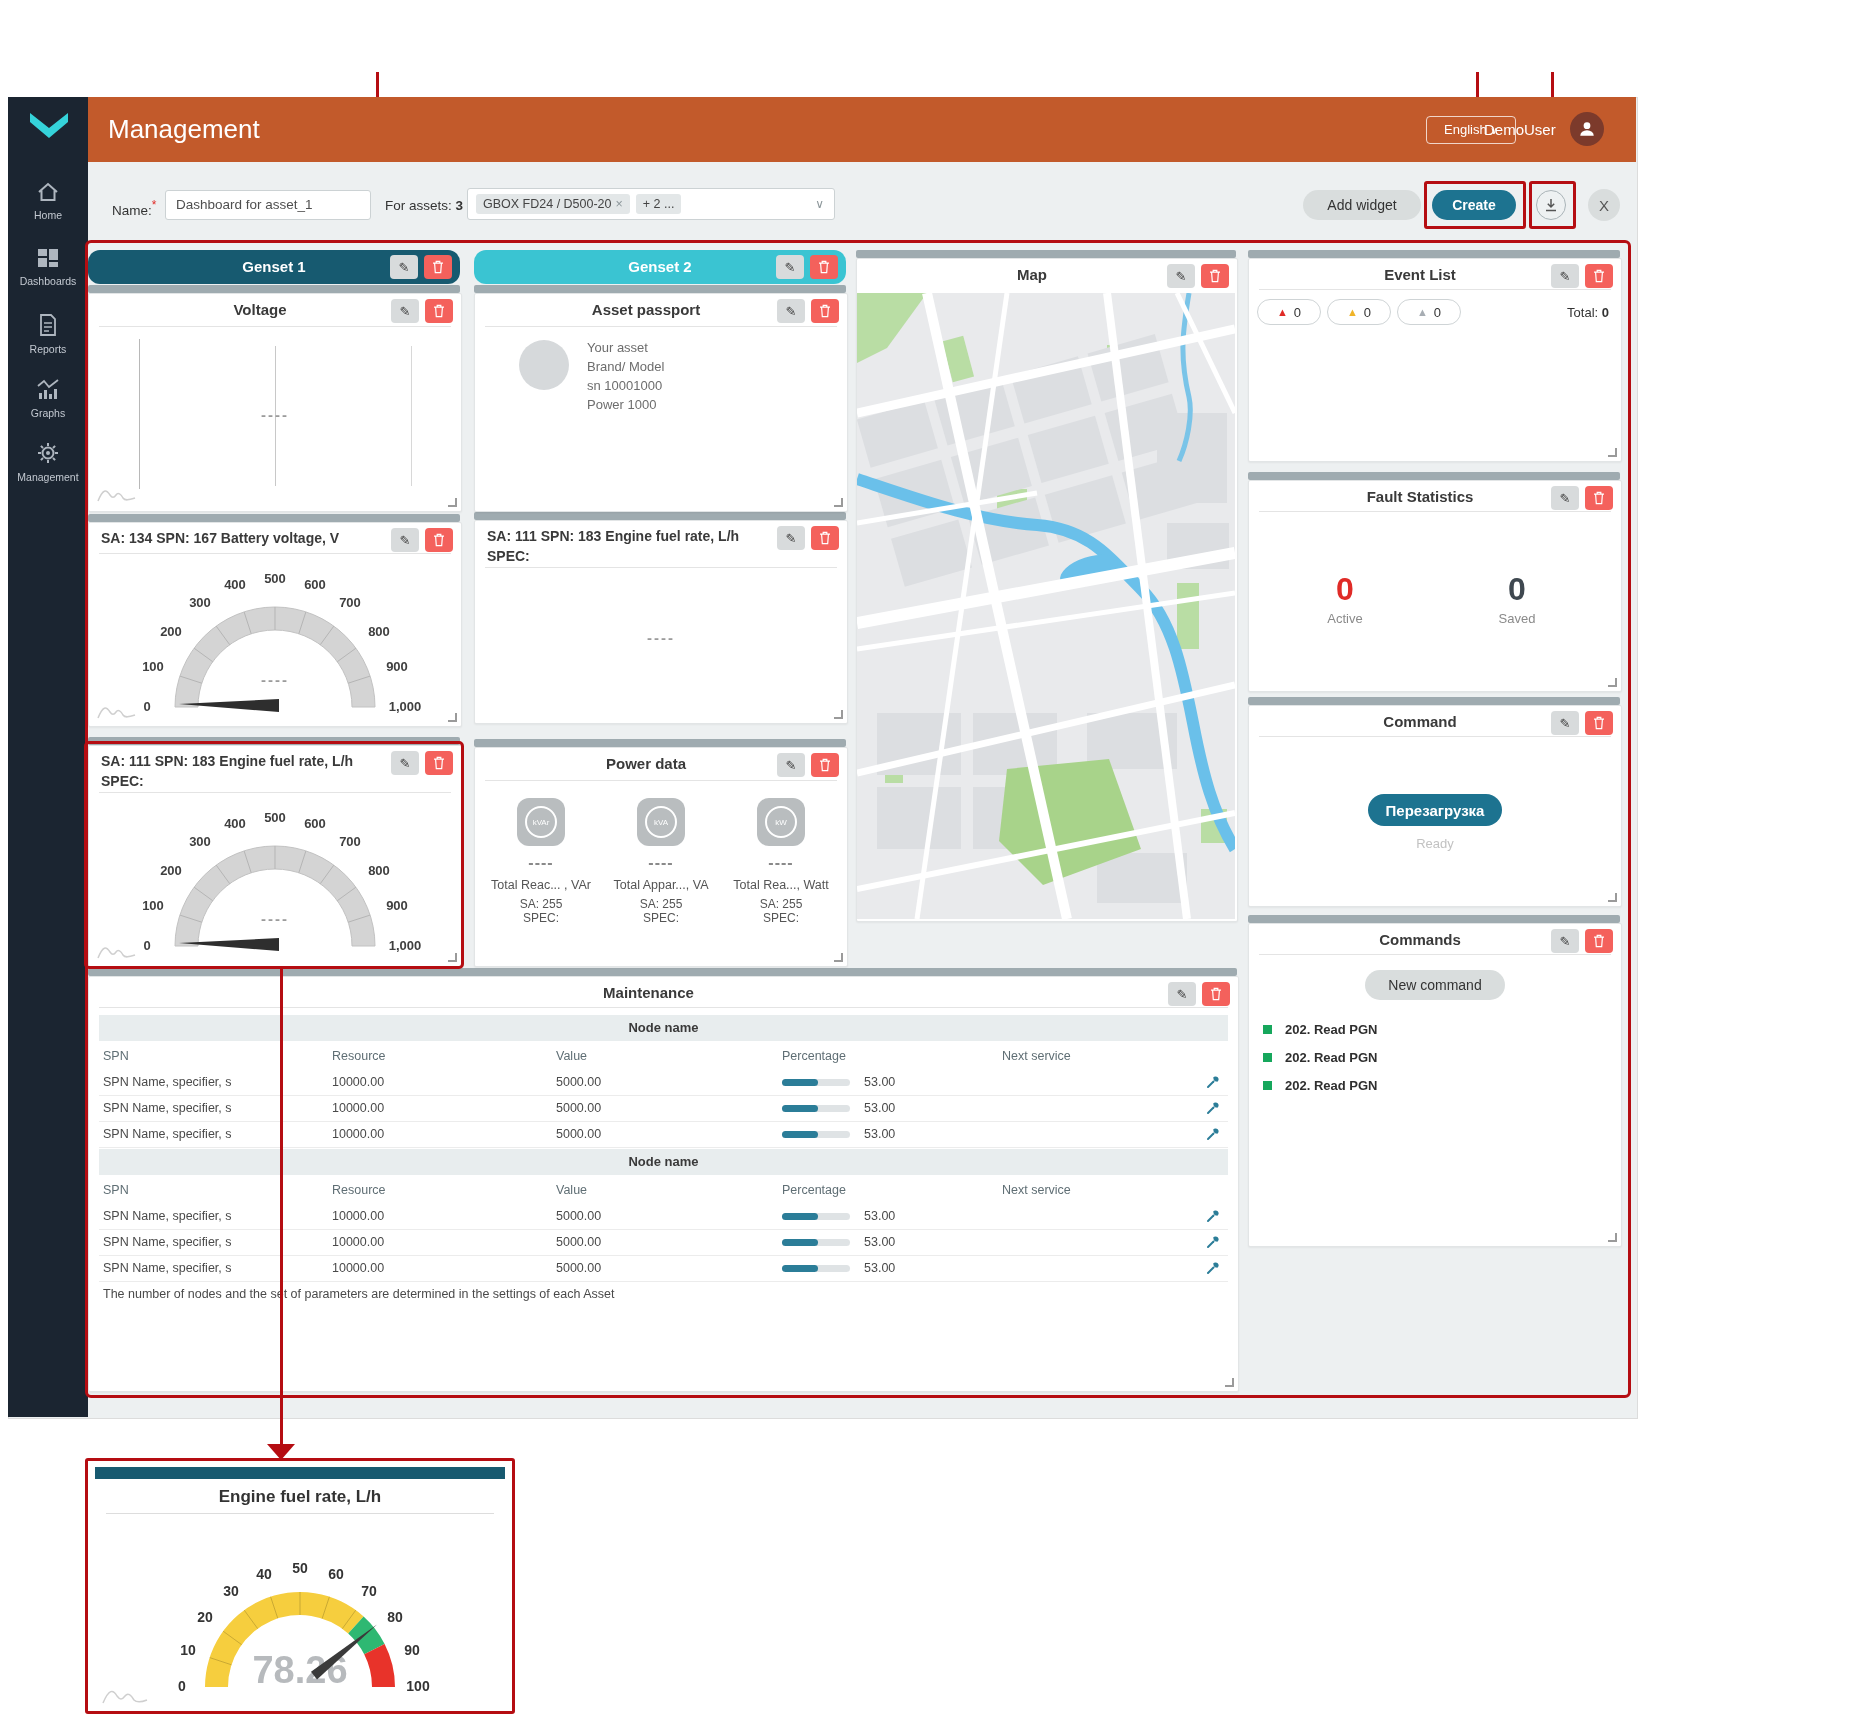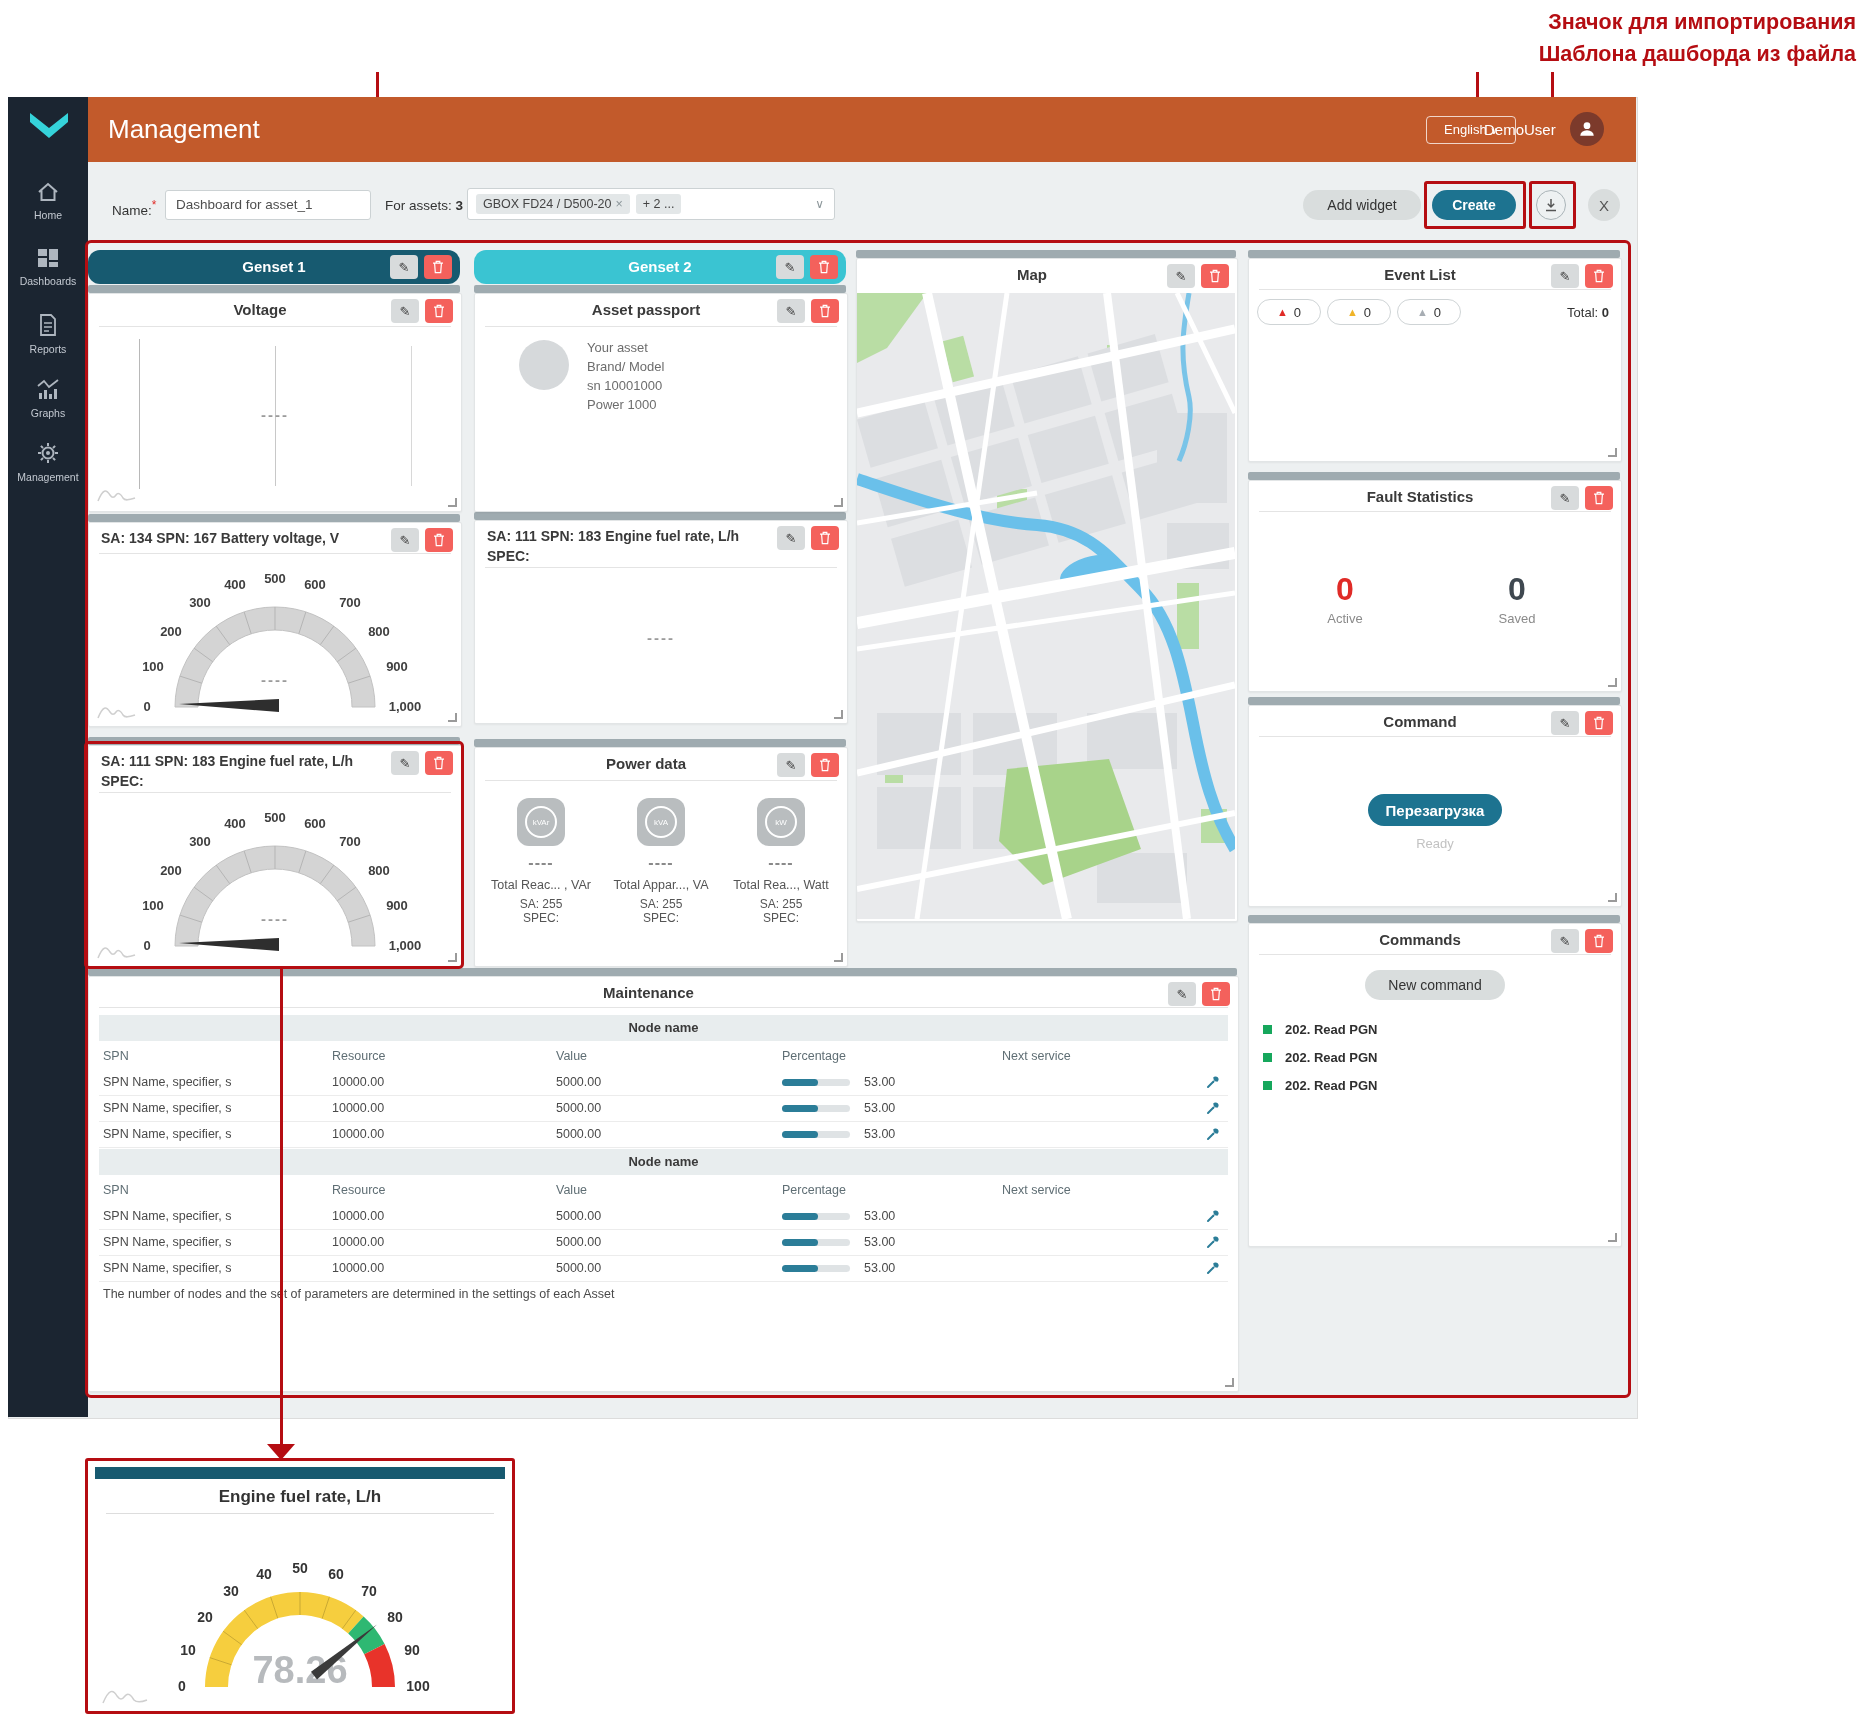--- a/index.html
+++ b/index.html
@@ -65,24 +65,20 @@
   .pfill{height:7px;background:#2b7d98;border-radius:4px;}
   .zwidget{position:absolute;left:85px;top:1458px;width:424px;height:250px;background:#fff;border:3px solid #b50d12;border-radius:3px;}
   .ztealbar{position:absolute;left:7px;top:6px;width:410px;height:12px;background:#175a70;}
   .znote{position:absolute;left:535px;top:1518px;width:1080px;color:#b50d12;font-size:21.5px;font-weight:700;line-height:31px;text-align:left;}
 </style>
 </head>
 <body>
 
 <div id="root">
 
-  <div class="note" style="left:1508px;top:6px;width:348px;">
-    <span>Значок для импортирования</span><br>
-    <span>Шаблона дашборда из файла</span>
-  </div>
   <div class="rline" style="left:376px;top:72px;height:168px;"></div>
   <div class="rline" style="left:1476px;top:72px;height:110px;"></div>
   <div class="rline" style="left:1551px;top:72px;height:110px;"></div>
 
   <div class="app"></div>
 
   <div class="sidebar">
     <svg class="abs" style="left:20px;top:14px;" width="42" height="30" viewBox="0 0 42 30">
         <path d="M2 2 L21 17 L40 2 L40 11 L21 27 L2 11 Z" fill="#35d3da"></path>
       </svg>

